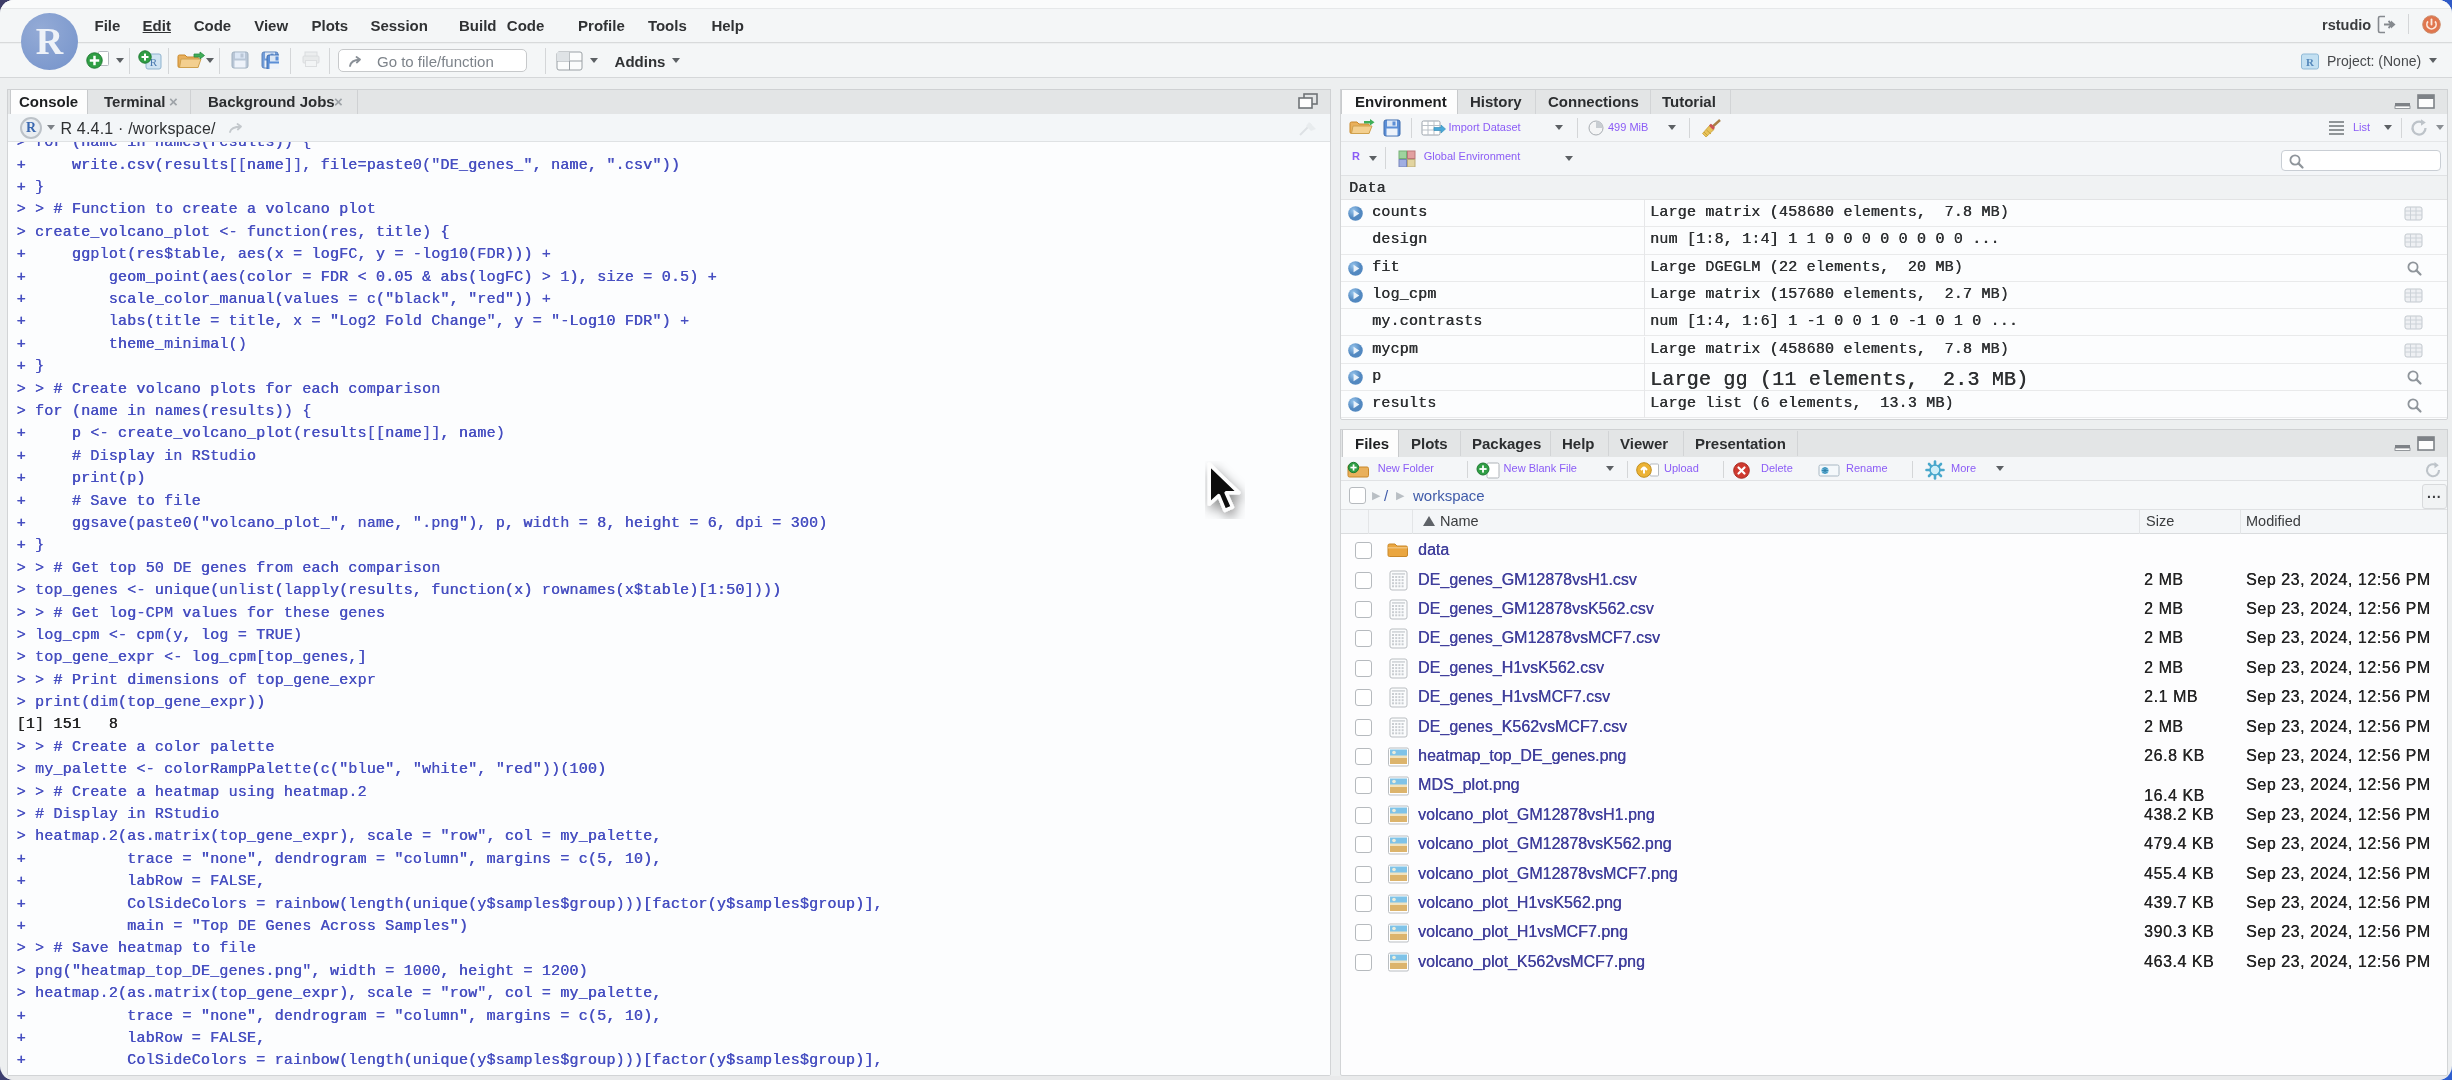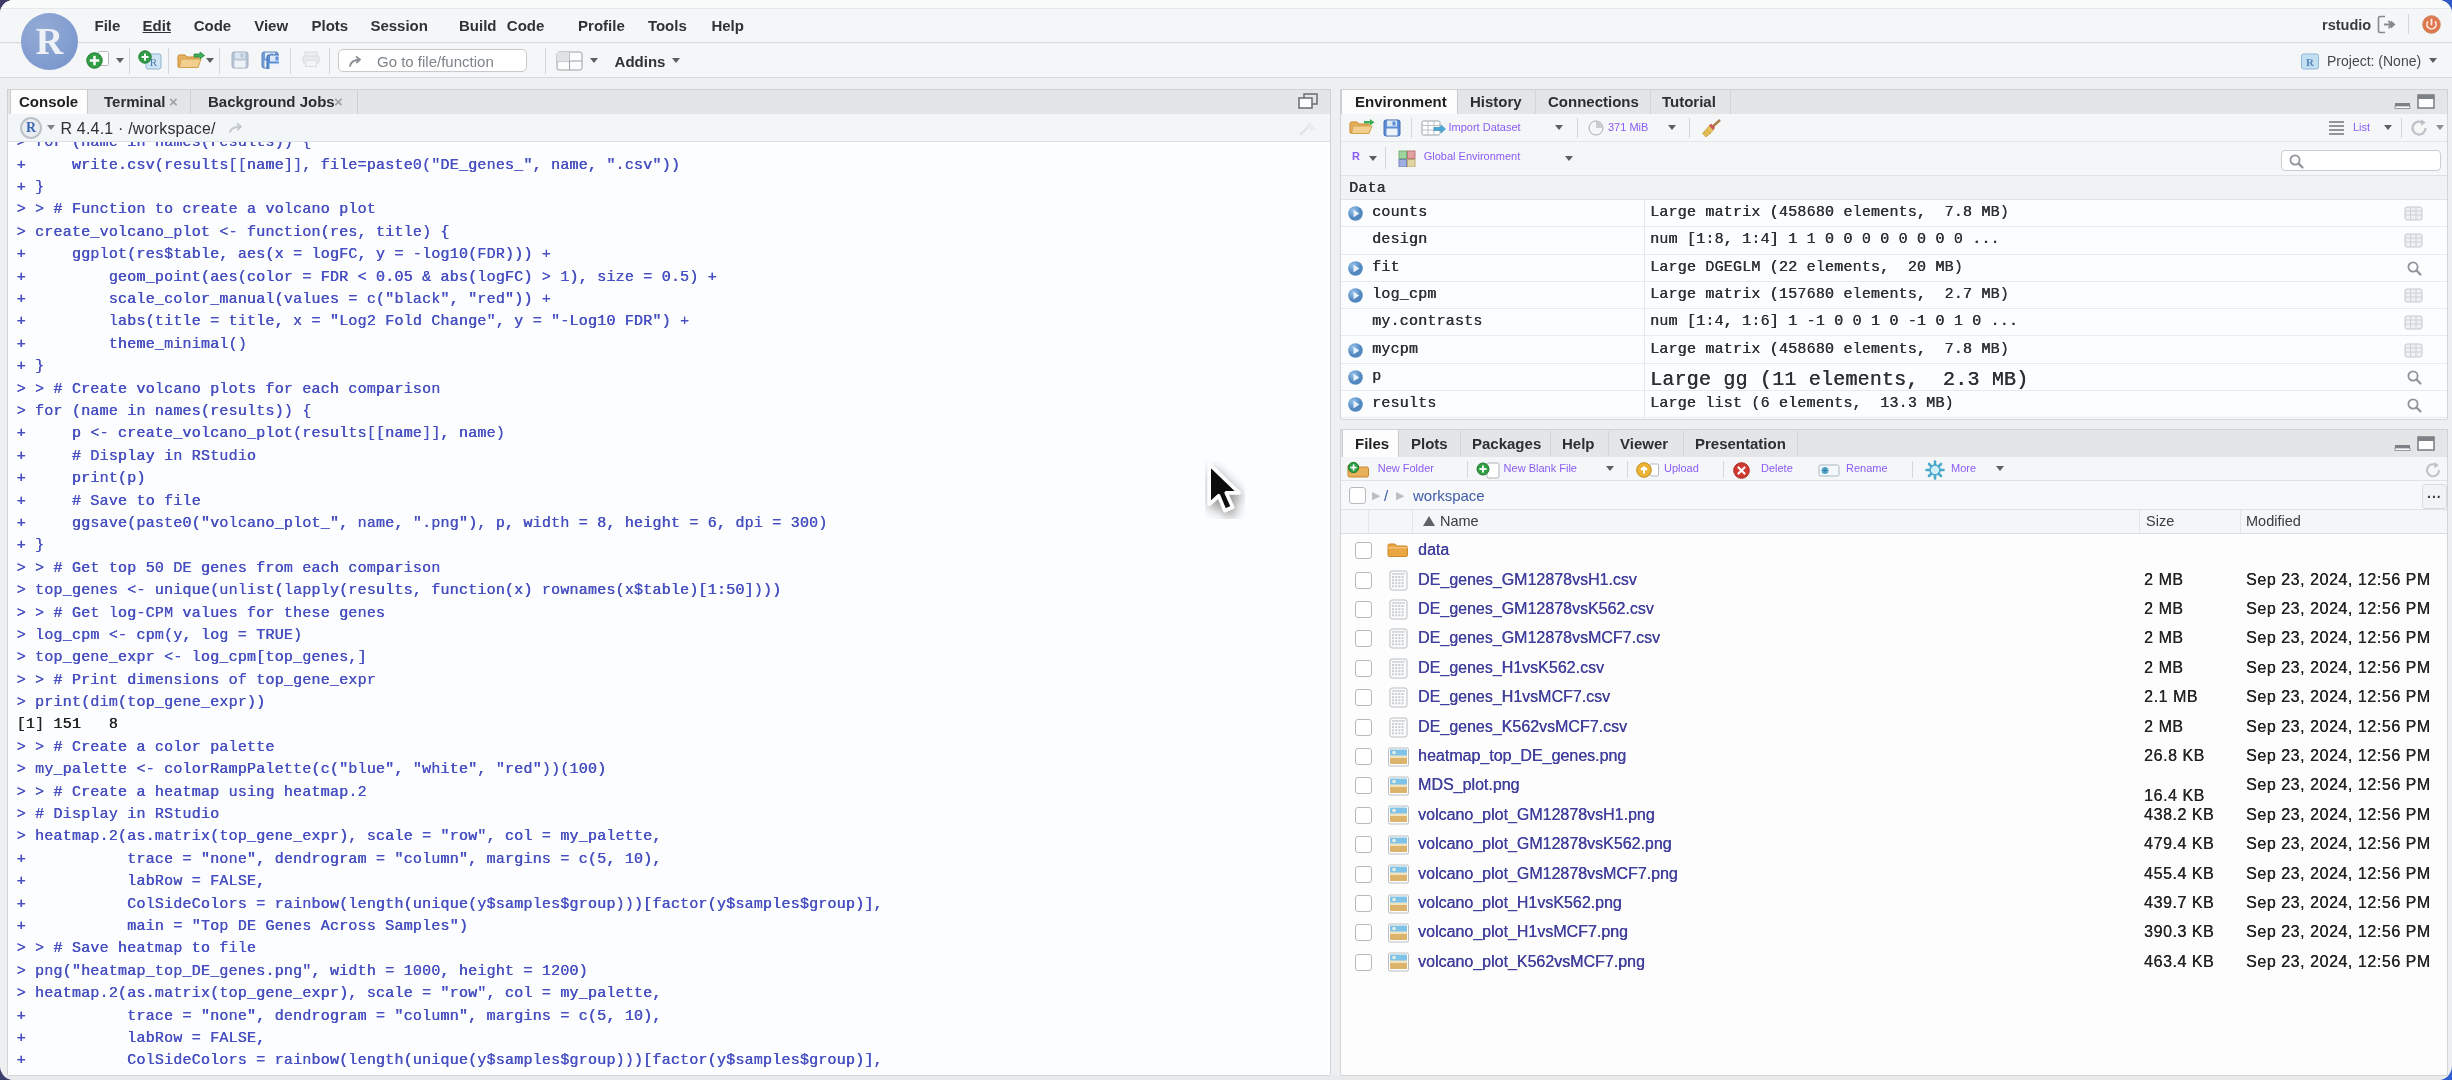--- a/index.html
+++ b/index.html
@@ -240,21 +240,21 @@
       <line x1="13" y1="2" x2="13" y2="16" stroke="#b9c0c7"></line>
       <path d="M13 8.5 H20 V6 L24.5 10 L20 14 V11.5 H13 Z" fill="#4aa8d8" stroke="#3a92bb" stroke-width="0.7"></path>
     </svg>
 <div class="tlabel" style="left:1448.5px;top:121px;">Import Dataset</div>
 <div class="caret" style="left:1555px;top:125px;"></div>
 <div class="sep" style="left:1577px;top:118px;height:20px;"></div>
 <svg class="abs" style="left:1588px;top:120px;" width="16" height="16" viewBox="0 0 16 16">
       <circle cx="8" cy="8" r="7" fill="#f4f5f6" stroke="#a8adb2"></circle>
       <path d="M8 8 L8 1 A7 7 0 0 1 14.9 8 Z" fill="#c8cdd2"></path>
     </svg>
-<div class="tlabel" style="left:1608px;top:121px;">371 MiB</div>
+<div class="tlabel" style="left:1608px;top:121px;">499 MiB</div>
 <div class="caret" style="left:1668px;top:125px;"></div>
 <div class="sep" style="left:1689px;top:118px;height:20px;"></div>
 <svg class="abs" style="left:1700px;top:117px;" width="22" height="22" viewBox="0 0 22 22">
       <line x1="20" y1="3" x2="10" y2="12" stroke="#a97f45" stroke-width="2.4"></line>
       <path d="M10 8 L14 12.5 L6 20 L2.5 16.5 Z" fill="#e8c35a" stroke="#c9a23a" stroke-width="0.8"></path>
       <path d="M4 15 L8 19 M6.5 13 L11 17" stroke="#c9a23a" stroke-width="1"></path>
       <rect x="9" y="8.2" width="6" height="3" rx="1" transform="rotate(45 12 9.7)" fill="#cc5555"></rect>
     </svg>
 <svg class="abs" style="left:2328px;top:120px;" width="17" height="15" viewBox="0 0 17 15">
       <g stroke="#6f7479" stroke-width="1.7">

